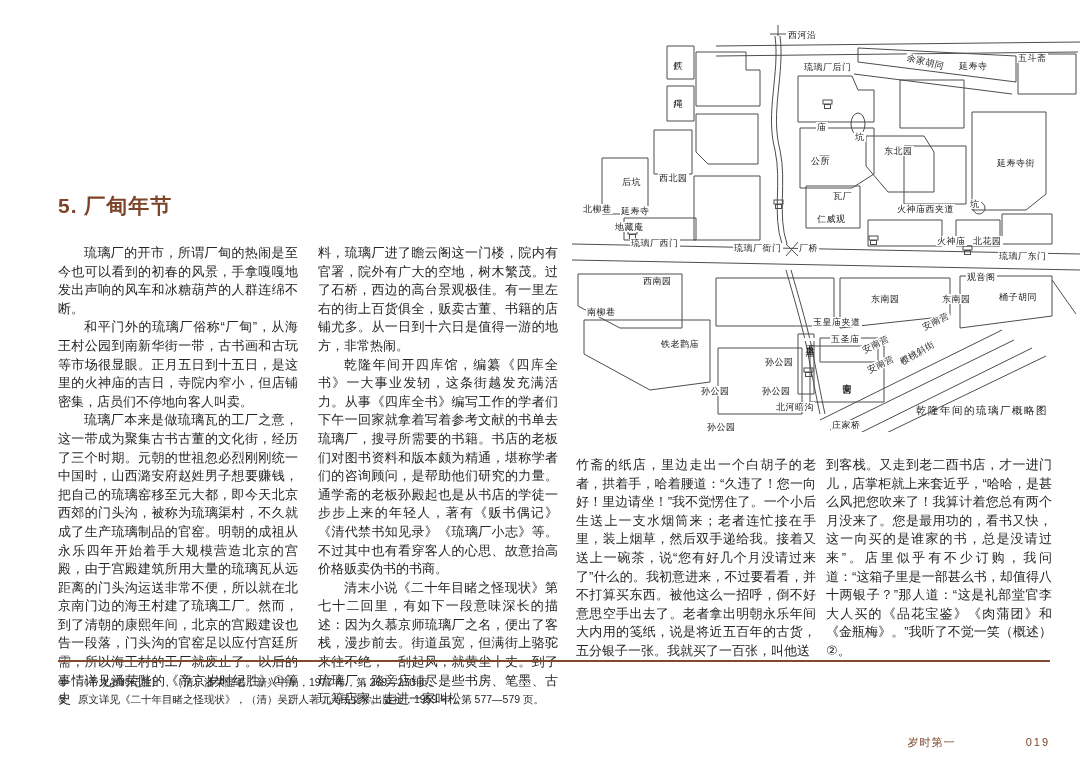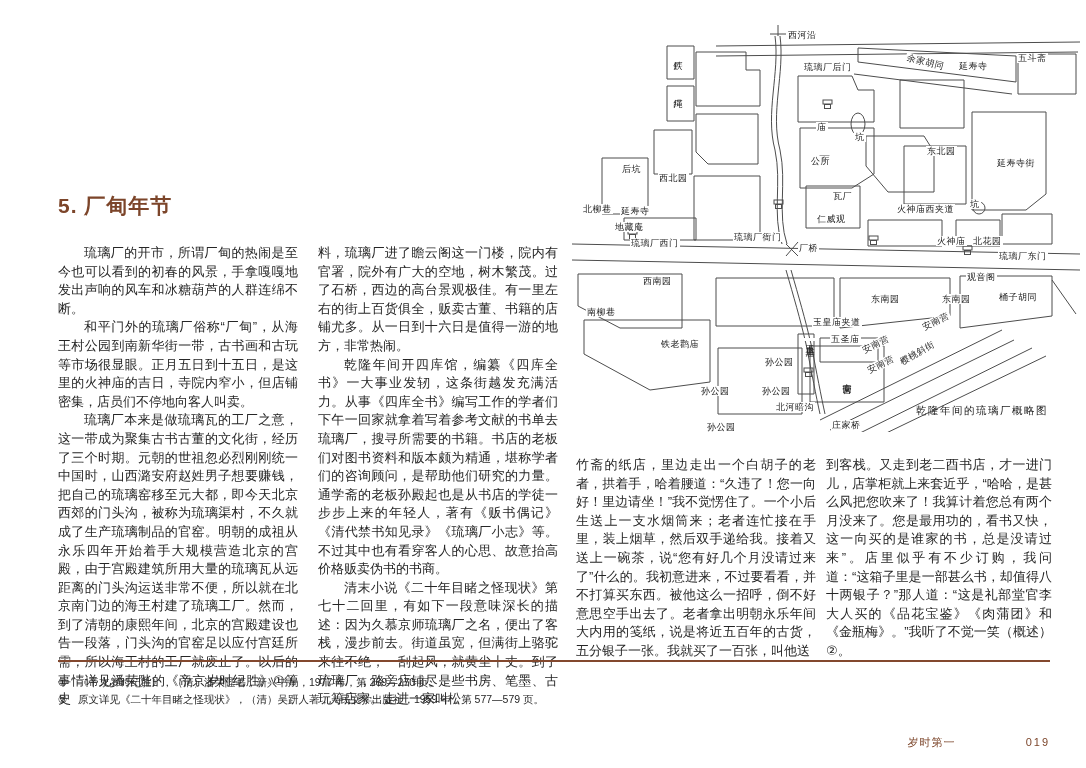--- a/index.html
+++ b/index.html
@@ -158,34 +158,34 @@
     <div id="map-labels">
         <span class="map-label" style="left: 217px; top: 12px;">西河沿</span>
         <span class="map-label" style="left: 233px; top: 44px;">琉璃厂后门</span>
         <span class="map-label" style="left: 336px; top: 34px; transform: rotate(14deg);">余家胡同</span>
         <span class="map-label" style="left: 388px; top: 43px;">延寿寺</span>
         <span class="map-label" style="left: 447px; top: 35px; text-align: right;">五斗斋</span>
         <span class="map-label vert" style="left: 102px; top: 36px;">铁厂</span>
         <span class="map-label vert" style="left: 102px; top: 74px;">绳厂</span>
         <span class="map-label" style="left: 246px; top: 104px;">庙</span>
         <span class="map-label" style="left: 284px; top: 114px;">坑</span>
-        <span class="map-label" style="left: 313px; top: 128px; margin-left: 43px;">东北园</span>
+        <span class="map-label" style="left: 313px; top: 128px;">东北园</span>
         <span class="map-label" style="left: 240px; top: 138px;">公所</span>
         <span class="map-label" style="left: 426px; top: 140px;">延寿寺街</span>
         <span class="map-label" style="left: 88px; top: 142px; margin-top: 13px;">西北园</span>
-        <span class="map-label" style="left: 51px; top: 146px;">后坑</span>
+        <span class="map-label" style="left: 51px; top: 159px;">后坑</span>
         <span class="map-label" style="left: 255px; top: 173px; margin-left: 7px;">瓦厂</span>
         <span class="map-label" style="left: 12px; top: 186px;">北柳巷</span>
         <span class="map-label" style="left: 50px; top: 188px;">延寿寺</span>
         <span class="map-label" style="left: 44px; top: 204px;">地藏庵</span>
         <span class="map-label" style="left: 326px; top: 186px;">火神庙西夹道</span>
         <span class="map-label" style="left: 399px; top: 181px;">坑</span>
         <span class="map-label" style="left: 246px; top: 196px;">仁威观</span>
         <span class="map-label" style="left: 60px; top: 220px;">琉璃厂西门</span>
-        <span class="map-label" style="left: 163px; top: 214px;">琉璃厂衙门</span>
+        <span class="map-label" style="left: 163px; top: 225px;">琉璃厂衙门</span>
         <span class="map-label" style="left: 228px; top: 225px;">厂桥</span>
         <span class="map-label" style="left: 366px; top: 218px;">火神庙</span>
         <span class="map-label" style="left: 402px; top: 218px;">北花园</span>
         <span class="map-label" style="left: 428px; top: 233px;">琉璃厂东门</span>
         <span class="map-label" style="left: 396px; top: 254px;">观音阁</span>
         <span class="map-label" style="left: 72px; top: 258px;">西南园</span>
         <span class="map-label" style="left: 300px; top: 276px;">东南园</span>
         <span class="map-label" style="left: 371px; top: 276px;">东南园</span>
         <span class="map-label" style="left: 428px; top: 274px;">桶子胡同</span>
         <span class="map-label" style="left: 16px; top: 289px;">南柳巷</span>

